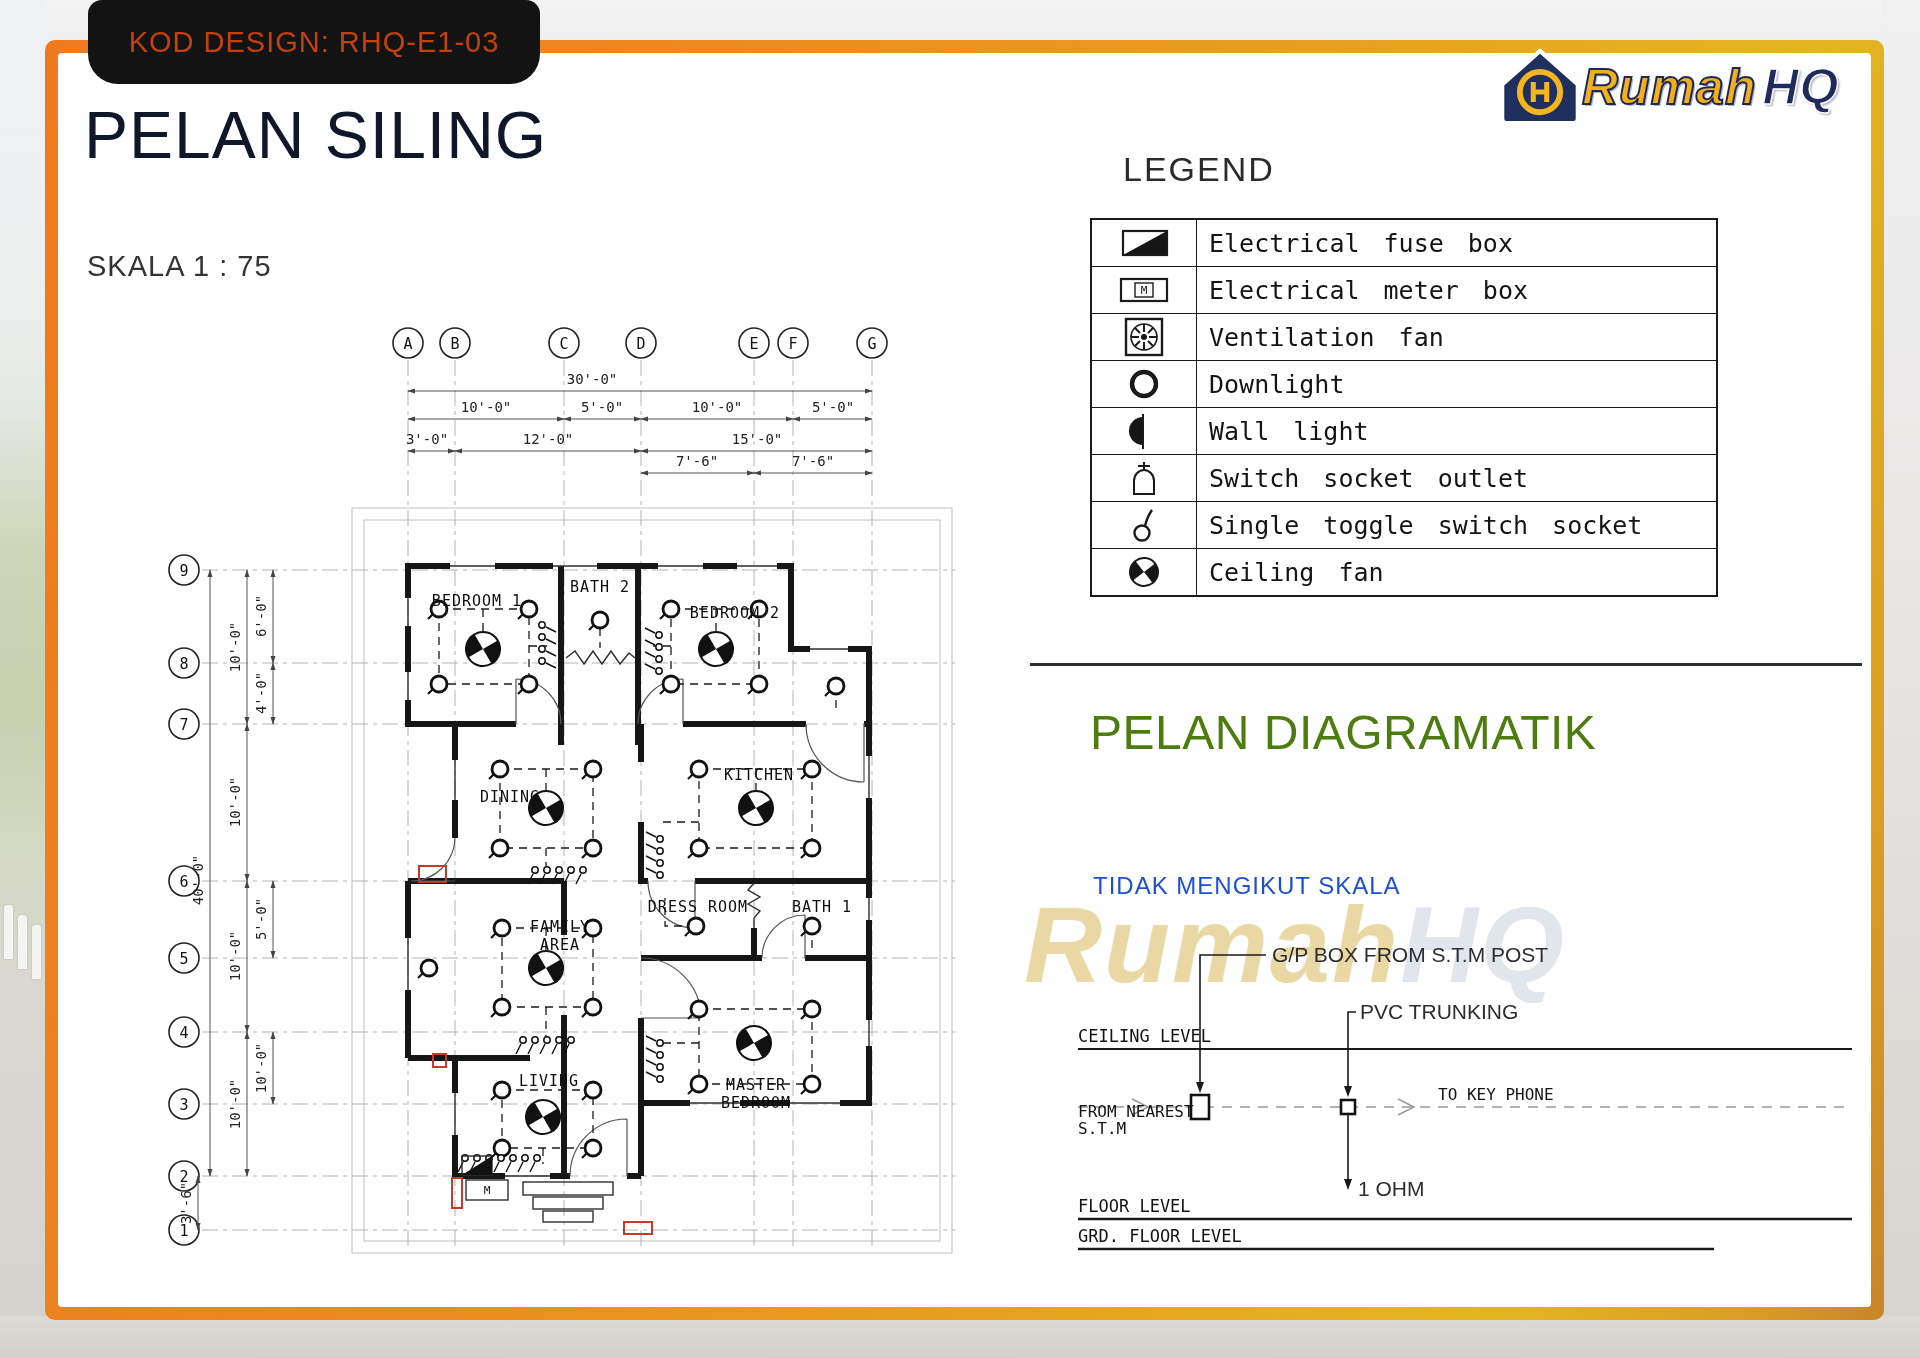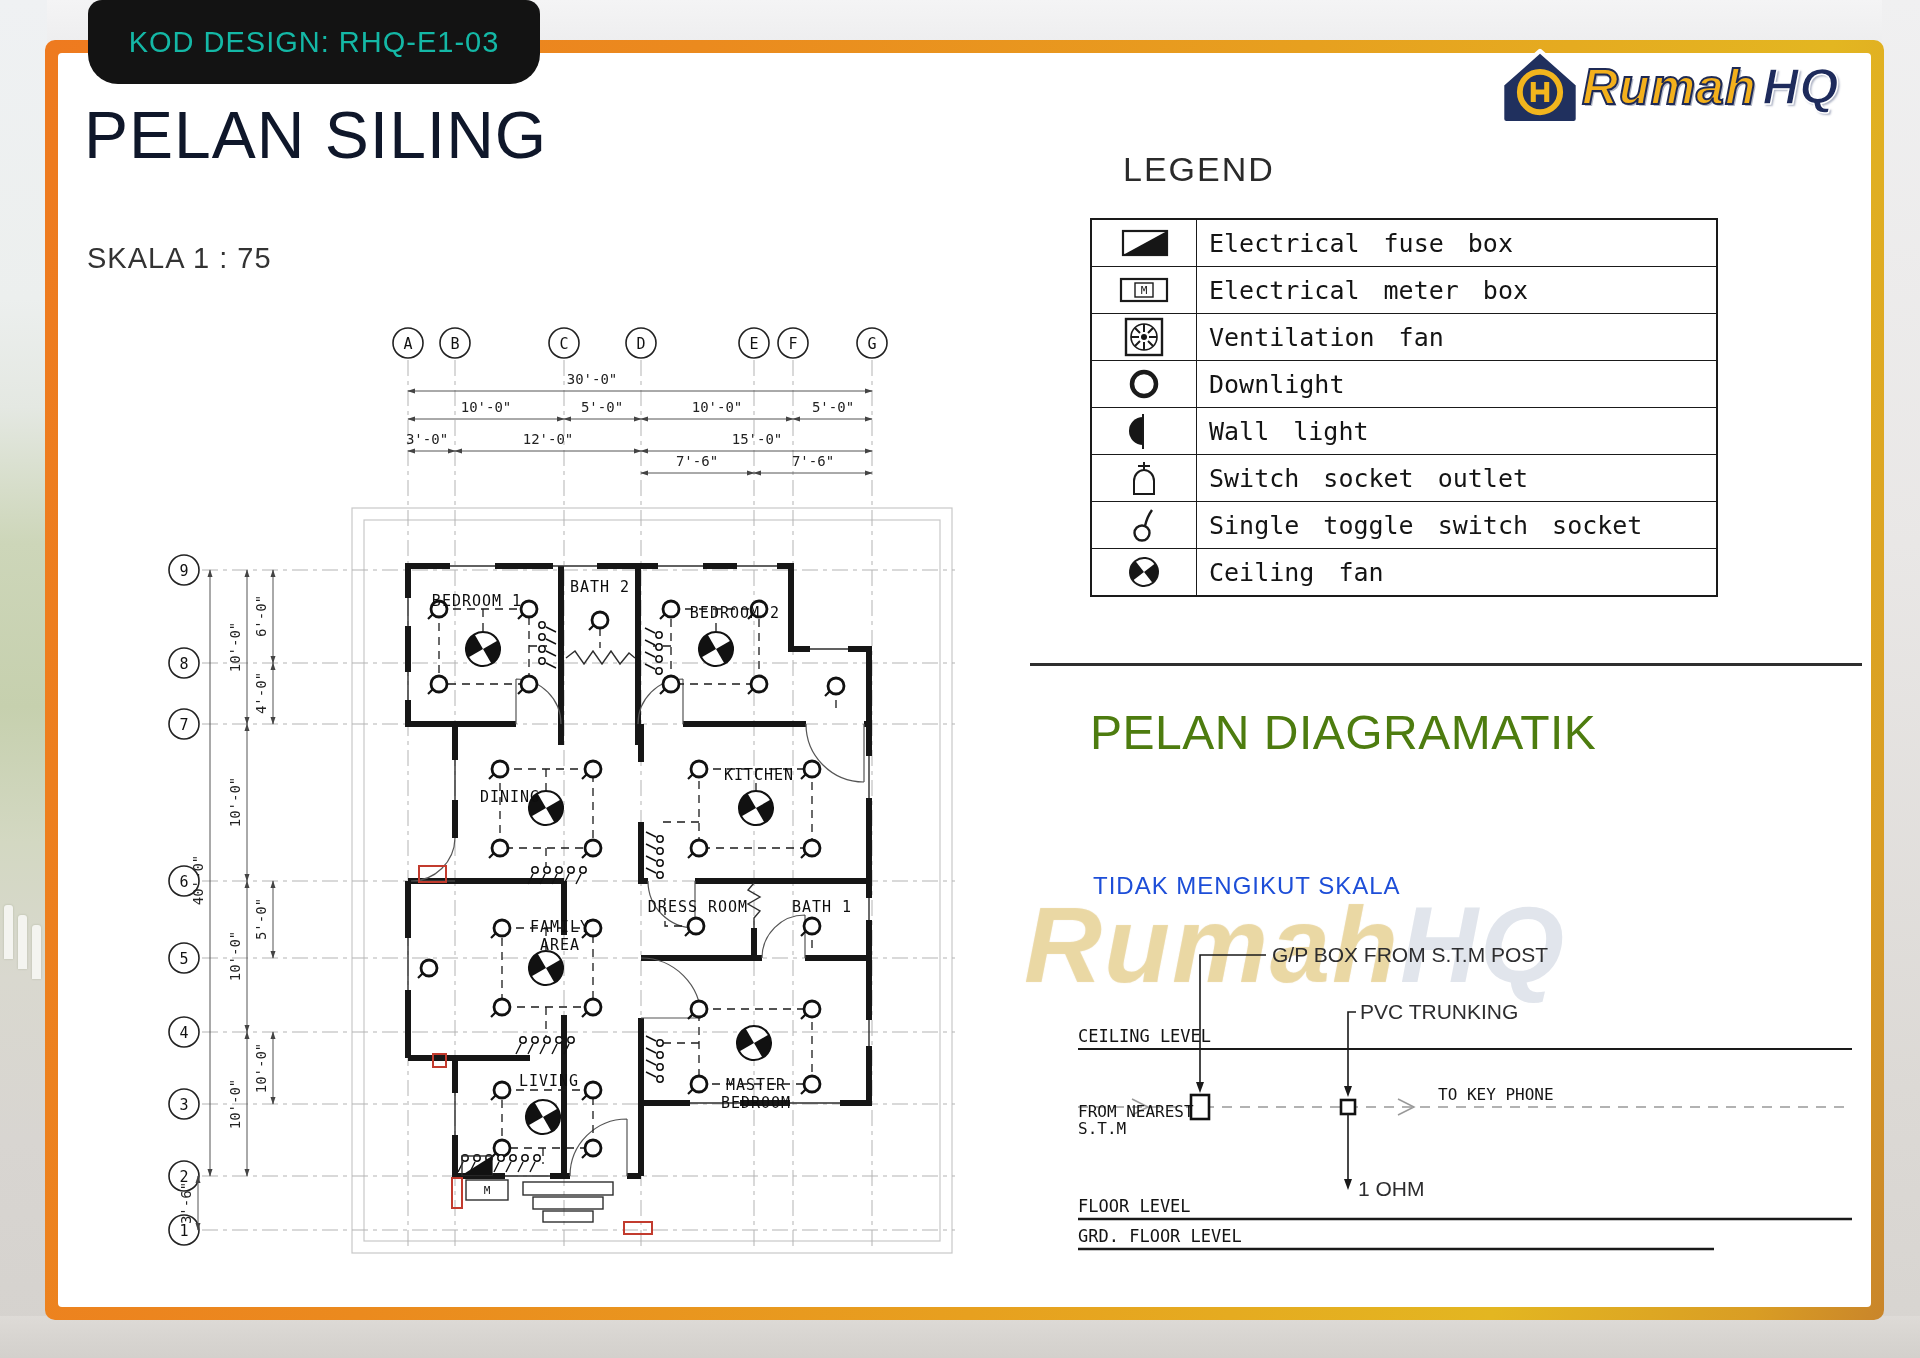--- a/index.html
+++ b/index.html
@@ -13,24 +13,24 @@
   .bg-bottom{position:absolute;left:0;top:1316px;width:1920px;height:42px;
     background:linear-gradient(180deg,#dedbd7 0%,#d8d5d1 50%,#d3d0cc 100%);}
   .picket{position:absolute;width:9px;height:54px;background:#f4f4f0;border-radius:3px 3px 0 0;box-shadow:0 0 2px rgba(120,130,100,.4);}
   
   .frame{position:absolute;left:45px;top:40px;width:1839px;height:1280px;border-radius:10px;
     background:linear-gradient(105deg,#ee7a1f 0%,#eb8a1e 30%,#e7a01f 58%,#e3b621 82%,#d99d24 94%,#c9852a 100%);}
   .page{position:absolute;left:13px;top:13px;right:13px;bottom:13px;background:#ffffff;border-radius:4px;}
   
   .badge{position:absolute;left:88px;top:0;width:452px;height:84px;background:#131313;border-radius:14px 14px 30px 30px;
     display:flex;align-items:center;justify-content:center;}
-  .badge span{color:#14b8a6;font-size:29px;letter-spacing:1px;font-weight:400;}
+  .badge span{color:#c2410c;font-size:29px;letter-spacing:1px;font-weight:400;}
   
   .main-title{position:absolute;left:84px;top:98px;color:#0f172a;font-size:66px;line-height:1.14;letter-spacing:1px;font-weight:400;}
-  .skala{position:absolute;left:87px;top:242px;color:#333;font-size:29px;letter-spacing:1px;}
+  .skala{position:absolute;left:87px;top:250px;color:#333;font-size:29px;letter-spacing:1px;}
   
   .logo{position:absolute;left:1498px;top:44px;height:86px;display:flex;align-items:center;}
   .logo-text{font-style:italic;font-weight:700;font-size:50px;letter-spacing:1px;white-space:nowrap;}
   .logo-rumah{color:#f3b01c;-webkit-text-stroke:2px #1e2a55;text-shadow:2px 2px 0 rgba(30,42,85,.35);}
   .logo-hq{color:#1e2b5c;-webkit-text-stroke:1.5px #ffffff;text-shadow:2px 2px 2px rgba(30,43,92,.35);margin-left:6px;}
   
   .legend-title{position:absolute;left:1091px;top:150px;font-size:34px;letter-spacing:2px;color:#2b2b2b;margin-left:32px;}
   .legend{position:absolute;left:1090px;top:218px;width:624px;border:2px solid #1a1a1a;background:#fff;}
   .lrow{display:flex;height:46px;border-top:1.5px solid #1a1a1a;align-items:stretch;}
   .lrow:first-child{border-top:none;}

